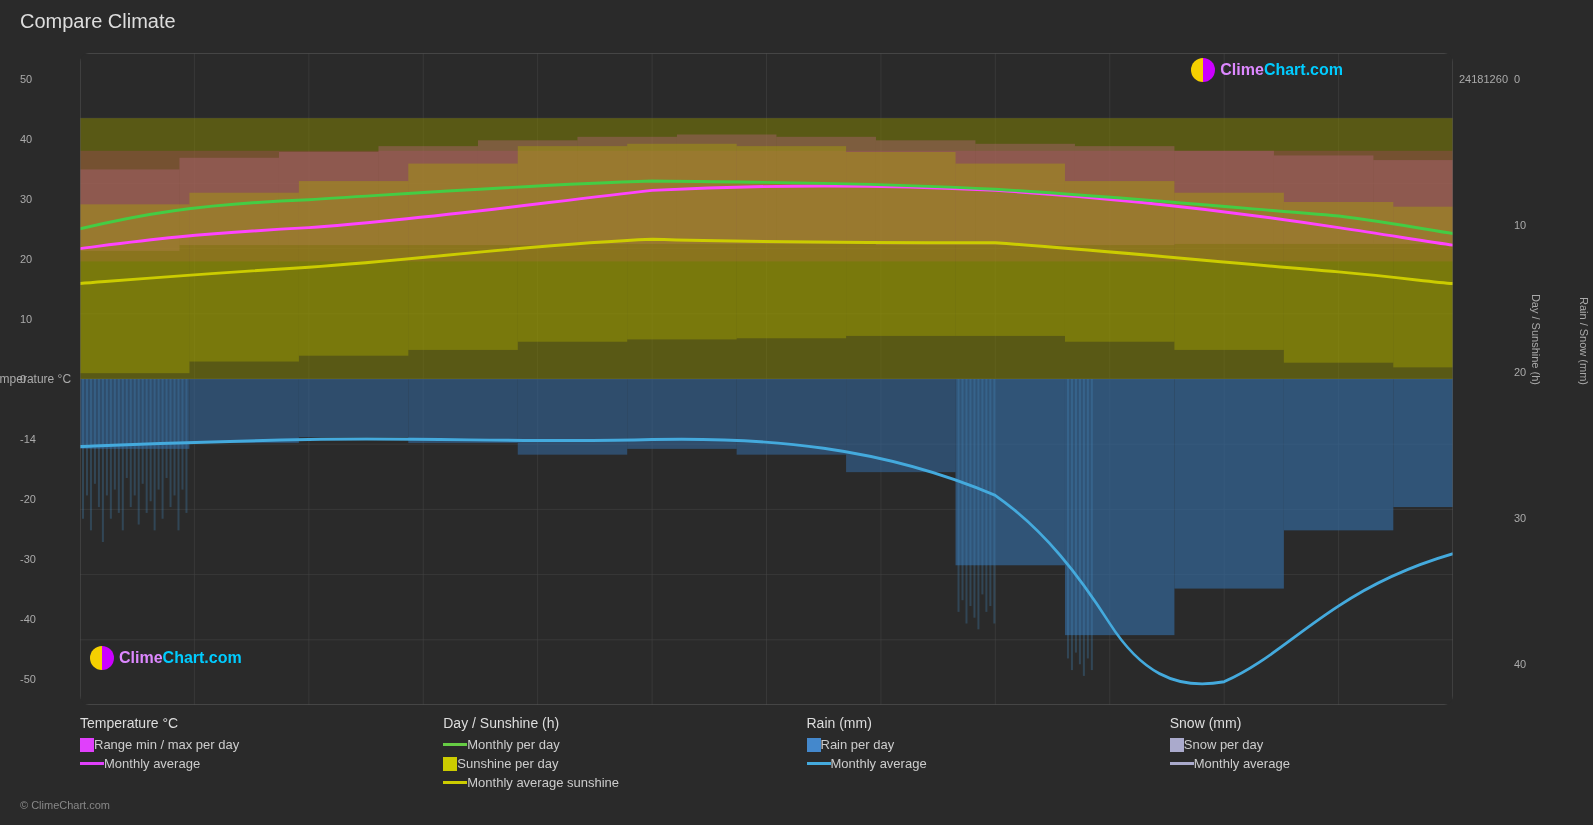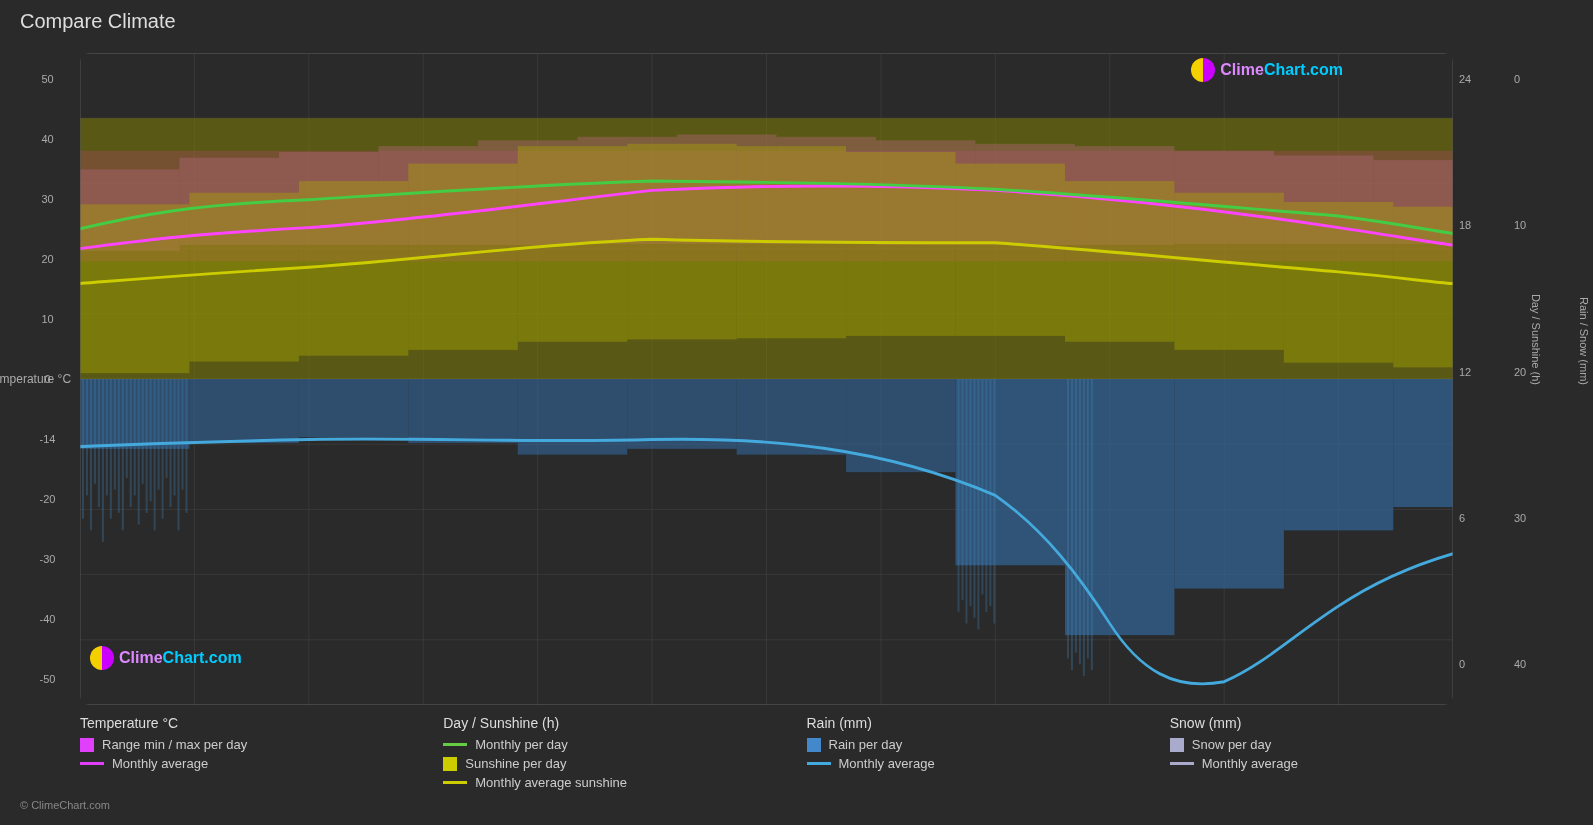--- a/index.html
+++ b/index.html
@@ -55,21 +55,20 @@
       font-size: 13px;
     }
     .legend-section-title {
       color: #ddd;
       font-size: 14px;
       margin-bottom: 6px;
     }
     .legend-item {
       display: flex;
       align-items: center;
-      gap: 8px;
       color: #ccc;
       font-size: 13px;
       margin-bottom: 4px;
     }
     .legend-color-box {
       width: 14px;
       height: 14px;
       flex-shrink: 0;
     }
     .legend-color-line {
@@ -93,21 +92,21 @@
 </head>
 <body>
 
 <div class="main-container">
   <div class="chart-title">Compare Climate</div>
 
   <div style="display:flex; flex:1; position:relative;">
 
     <div style="width:60px; position:relative; display:flex; flex-direction:column;">
       <div style="writing-mode:vertical-rl;transform:rotate(180deg);font-size:12px;color:#aaa;white-space:nowrap;position:absolute;left:2px;top:50%;transform:translateY(-50%) rotate(-90deg);">Temperature °C</div>
-      <div style="flex:1;display:flex;flex-direction:column;justify-content:space-between;align-items:center;padding-right:5px;font-size:11px;color:#aaa;padding-top:20px;padding-bottom:20px;gap:8px;">
+      <div style="flex:1;display:flex;flex-direction:column;justify-content:space-between;align-items:flex-start;padding-right:5px;font-size:11px;color:#aaa;padding-top:20px;padding-bottom:20px;gap:8px;">
         <span>50</span>
         <span>40</span>
         <span>30</span>
         <span>20</span>
         <span>10</span>
         <span>0</span>
         <span>-14</span>
         <span>-20</span>
         <span>-30</span>
         <span>-40</span>
@@ -288,21 +287,21 @@
           <text x="1207" y="578">Nov</text>
           <text x="1322" y="578">Dec</text>
         </g>
 
         <rect x="0" y="0" width="1380" height="560" fill="none" stroke="#555" stroke-width="1"></rect>
       </svg>
     </div>
 
     <div style="width:120px;display:flex;flex-direction:row;position:relative;">
 
-      <div style="width:55px;display:flex;flex-direction:column;justify-content:space-between;font-size:11px;color:#aaa;padding-left:6px;padding-top:20px;padding-bottom:35px;">
+      <div style="width:55px;display:flex;flex-direction:row;justify-content:space-between;font-size:11px;color:#aaa;padding-left:6px;padding-top:20px;padding-bottom:35px;">
         <span>24</span>
         <span>18</span>
         <span>12</span>
         <span>6</span>
         <span>0</span>
       </div>
 
       <div style="width:65px;position:relative;display:flex;flex-direction:column;">
         <div style="flex:1;display:flex;flex-direction:column;justify-content:space-between;font-size:11px;color:#aaa;padding-left:6px;padding-top:20px;padding-bottom:35px;">
           <span>0</span>

